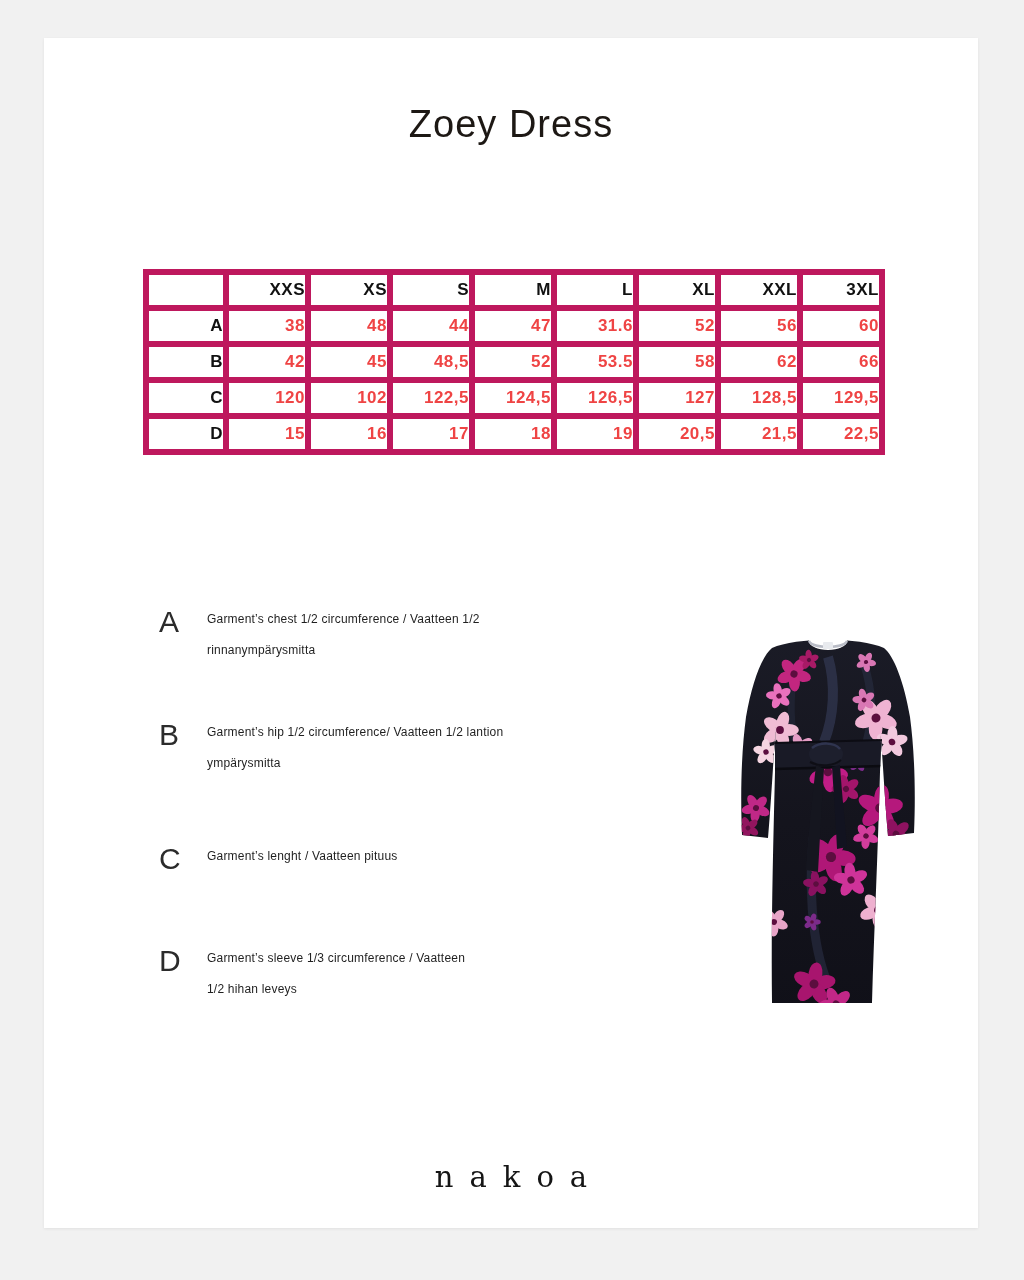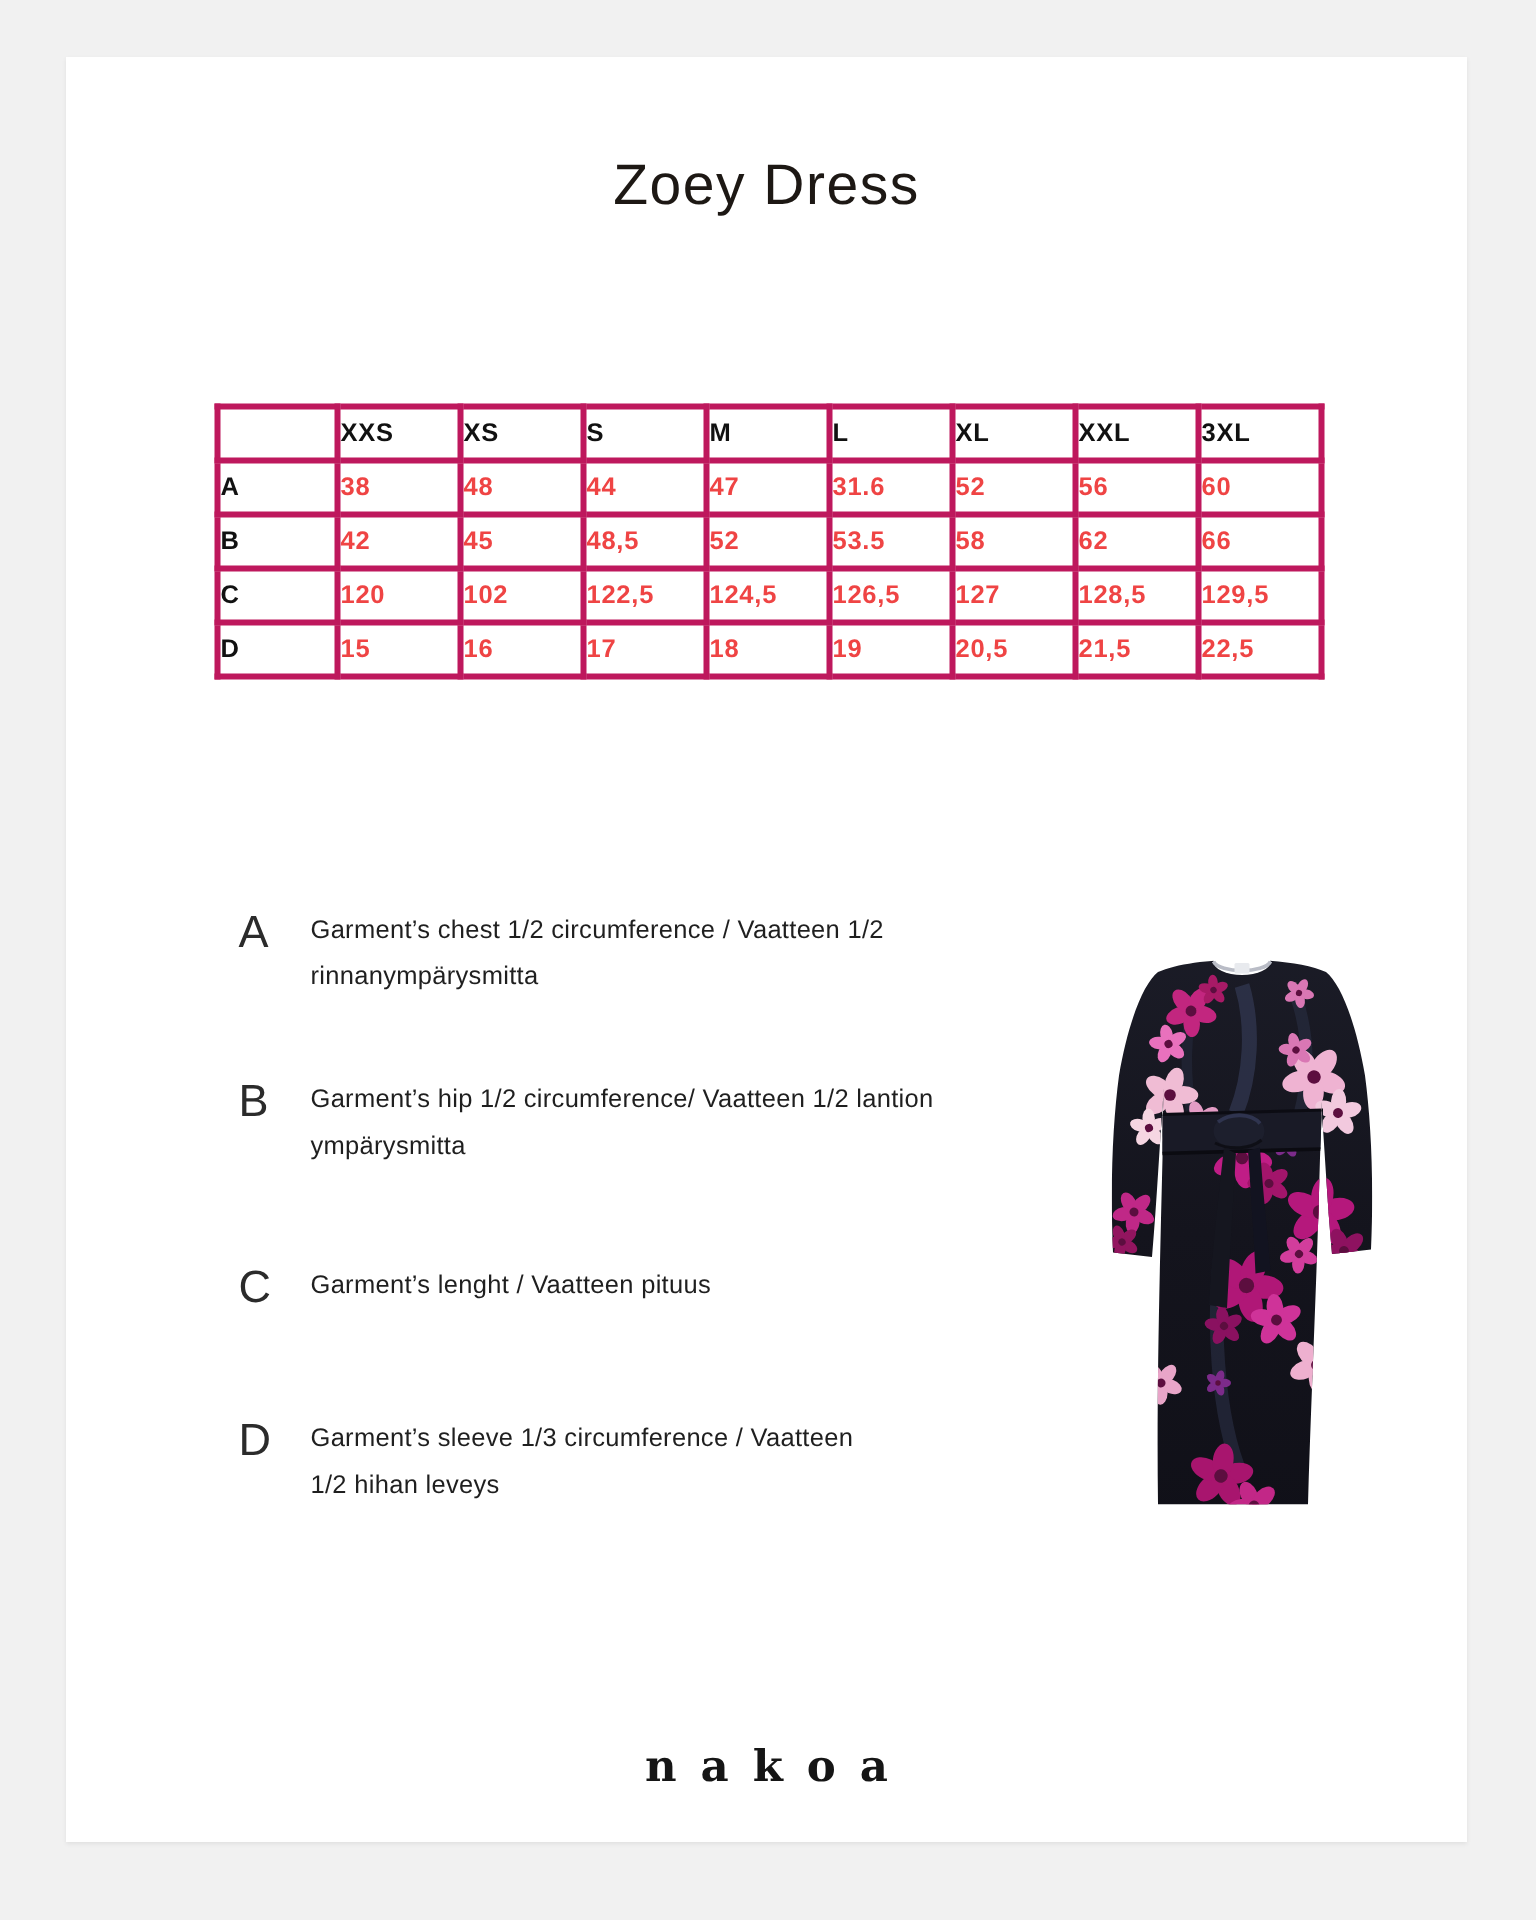--- a/index.html
+++ b/index.html
@@ -23,53 +23,53 @@
     color:#1d1814;
   }
   
   .size-table-wrap { position:absolute; left:99px; top:231px; }
   table.size-table {
     border-collapse:collapse;
     table-layout:fixed;
     border:3px solid #1a1a1a;
   }
   .size-table th, .size-table td {
-    border:4px solid #be185d;
+    border:6px solid #be185d;
     width:82px; height:36px;
-    text-align:left; vertical-align:middle;
+    text-align:right; vertical-align:middle;
     font-size:17px; letter-spacing:.5px;
   }
   .size-table th.rowhead-blank, .size-table td.rowhead { width:80px; }
   .size-table th { font-weight:700; color:#111111; }
   .size-table td.rowhead { font-weight:700; color:#111111; }
   .size-table td.val { font-weight:700; color:#ef4444;margin-left:44px; }
   
   .measure-row {
     position:absolute; left:115px;
     display:flex; align-items:flex-start;
   }
   .measure-letter {
     width:48px; flex:0 0 48px;
     font-size:30px; line-height:34px; font-weight:400;
     color:#2b2b2b; margin-top:1px;
   }
   .measure-text {
-    font-size:17px; line-height:31px; color:#1f1f1f;
+    font-size:12px; line-height:31px; color:#1f1f1f;
     letter-spacing:.2px;
   }
   .measure-text span { display:block; }
   .m-a { top:566px; } .m-b { top:679px; } .m-c { top:803px; } .m-d { top:905px; }
   
   .dress-photo { position:absolute; left:672px; top:584px; width:230px; height:400px; }
   
   .brand-logo {
     position:absolute; top:1122px; left:0; width:100%;
     text-align:center;
     font-family:"DejaVu Serif", serif;
-    font-size:29px; font-weight:700;
+    font-size:29px; font-weight:400;
     letter-spacing:16px; text-indent:16px;
     color:#151515;
   }
 </style>
 </head>
 <body>
 
 <div class="card">
 
   <h1 class="page-title">Zoey Dress</h1>

